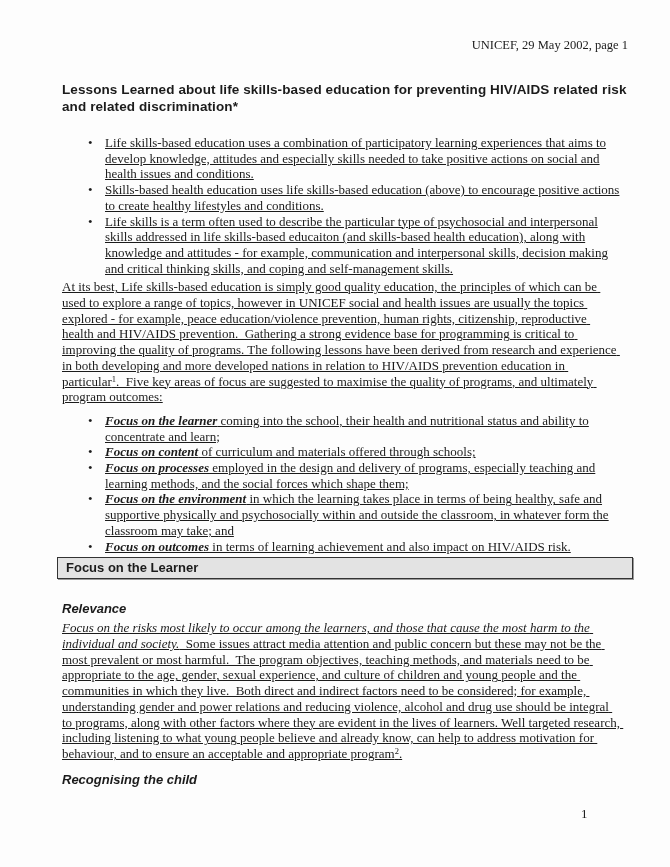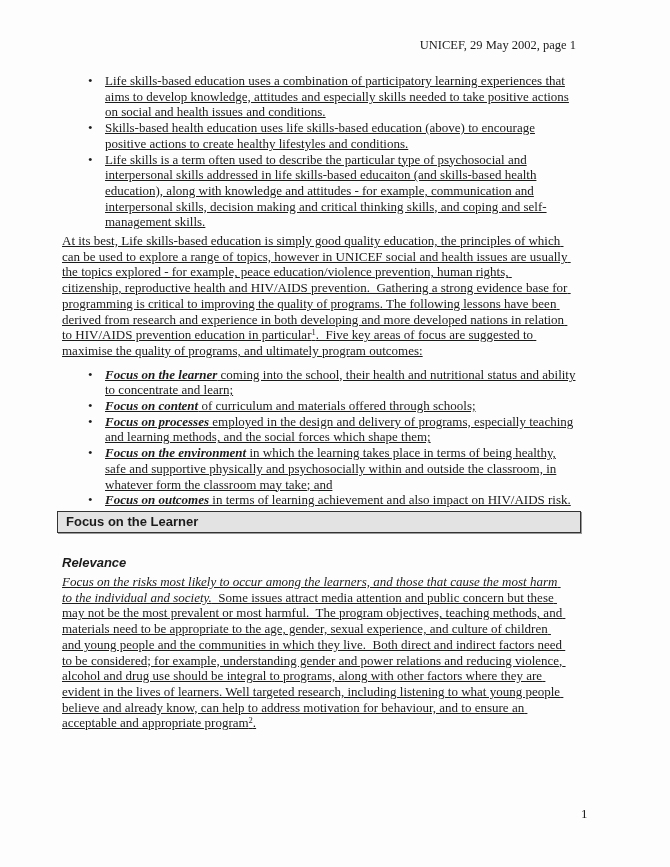--- a/index.html
+++ b/index.html
@@ -6,21 +6,21 @@
   body {
     width: 670px;
     height: 867px;
     background: #fdfdfd;
     color: #1b1b1b;
     font-family: "Liberation Serif", serif;
     position: relative;
     overflow: hidden;
   }
   .page {
-    padding: 38px 94px 0 62px;
+    padding: 38px 42px 0 62px;
     box-sizing: border-box;
   }
   .doc-header {
     text-align: right;
     font-size: 12.5px;
     line-height: 15px;
   }
   .doc-title {
     font-family: "Liberation Sans", sans-serif;
     font-weight: bold;
@@ -92,20 +92,21 @@
     font-size: 13px;
   }
 </style>
 </head>
 <body>
 
 <div class="page">
 
   <div class="doc-header">UNICEF, 29 May 2002, page 1</div>
 
+  <h1 class="doc-title">Lessons Learned about life skills-based education for preventing HIV/AIDS related risk and related discrimination*</h1>
 
   <ul class="bullets body-text">
     <li>Life skills-based education uses a combination of participatory learning experiences that aims to develop knowledge, attitudes and especially skills needed to take positive actions on social and health issues and conditions.</li>
     <li>Skills-based health education uses life skills-based education (above) to encourage positive actions to create healthy lifestyles and conditions.</li>
     <li>Life skills is a term often used to describe the particular type of psychosocial and interpersonal skills addressed in life skills-based educaiton (and skills-based health education), along with knowledge and attitudes - for example, communication and interpersonal skills, decision making and critical thinking skills, and coping and self-management skills.</li>
   </ul>
 
   <p class="para body-text"><span>At its best, Life skills-based education is simply good quality education, the principles of which can be used to explore a range of topics, however in UNICEF social and health issues are usually the topics explored - for example, peace education/violence prevention, human rights, citizenship, reproductive health and HIV/AIDS prevention.  Gathering a strong evidence base for programming is critical to improving the quality of programs. The following lessons have been derived from research and experience in both developing and more developed nations in relation to HIV/AIDS prevention education in particular</span><sup class="fn">1</sup><span>.  Five key areas of focus are suggested to maximise the quality of programs, and ultimately program outcomes:</span></p>
 
   <ul class="bullets focus-list body-text">
@@ -117,16 +118,17 @@
   </ul>
 
   <div class="section-box">
     <span>Focus on the Learner</span>
   </div>
 
   <h3 class="sub-heading">Relevance</h3>
 
   <p class="para relevance-para body-text"><span class="italic-lead">Focus on the risks most likely to occur among the learners, and those that cause the most harm to the individual and society.</span><span>  Some issues attract media attention and public concern but these may not be the most prevalent or most harmful.  The program objectives, teaching methods, and materials need to be appropriate to the age, gender, sexual experience, and culture of children and young people and the communities in which they live.  Both direct and indirect factors need to be considered; for example, understanding gender and power relations and reducing violence, alcohol and drug use should be integral to programs, along with other factors where they are evident in the lives of learners. Well targeted research, including listening to what young people believe and already know, can help to address motivation for behaviour, and to ensure an acceptable and appropriate program</span><sup class="fn">2</sup><span>.</span></p>
 
+  <h3 class="sub-heading sub-heading-recognising">Recognising the child</h3>
 
 </div>
 
 <div class="page-number">1</div>
 
 </body></html>

